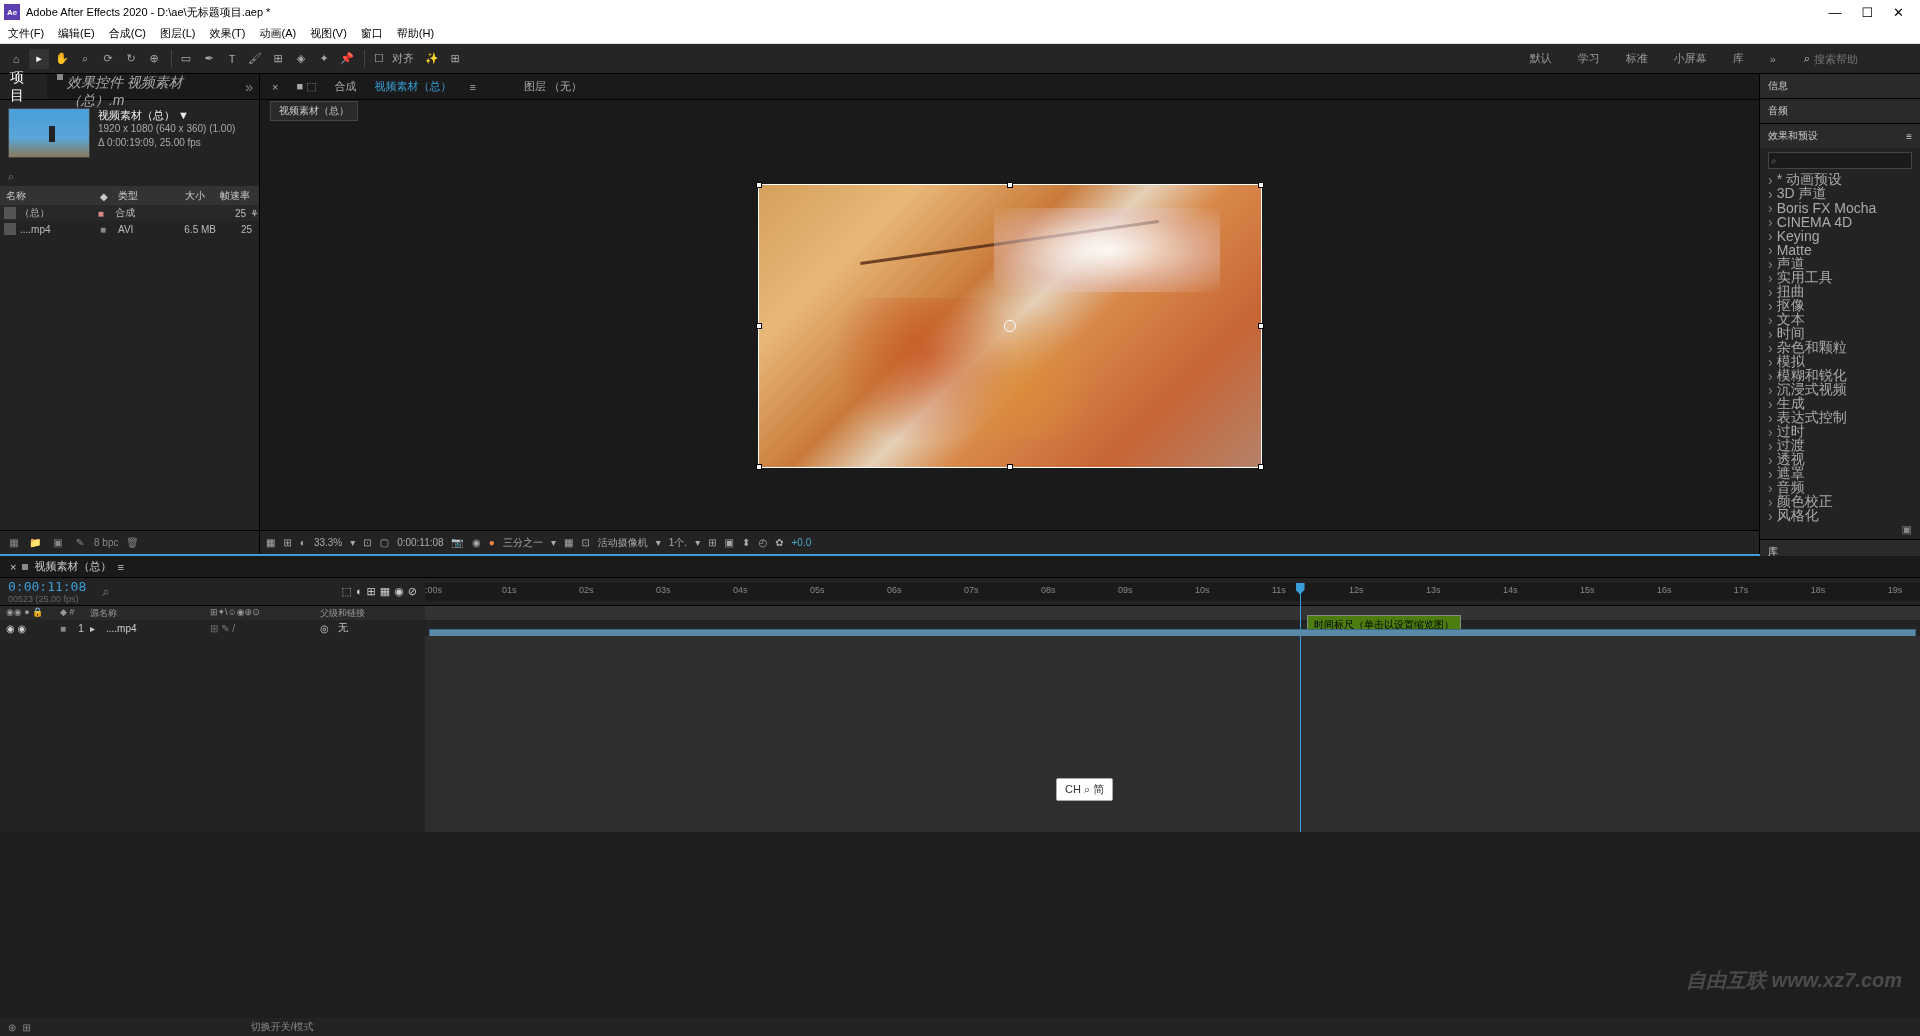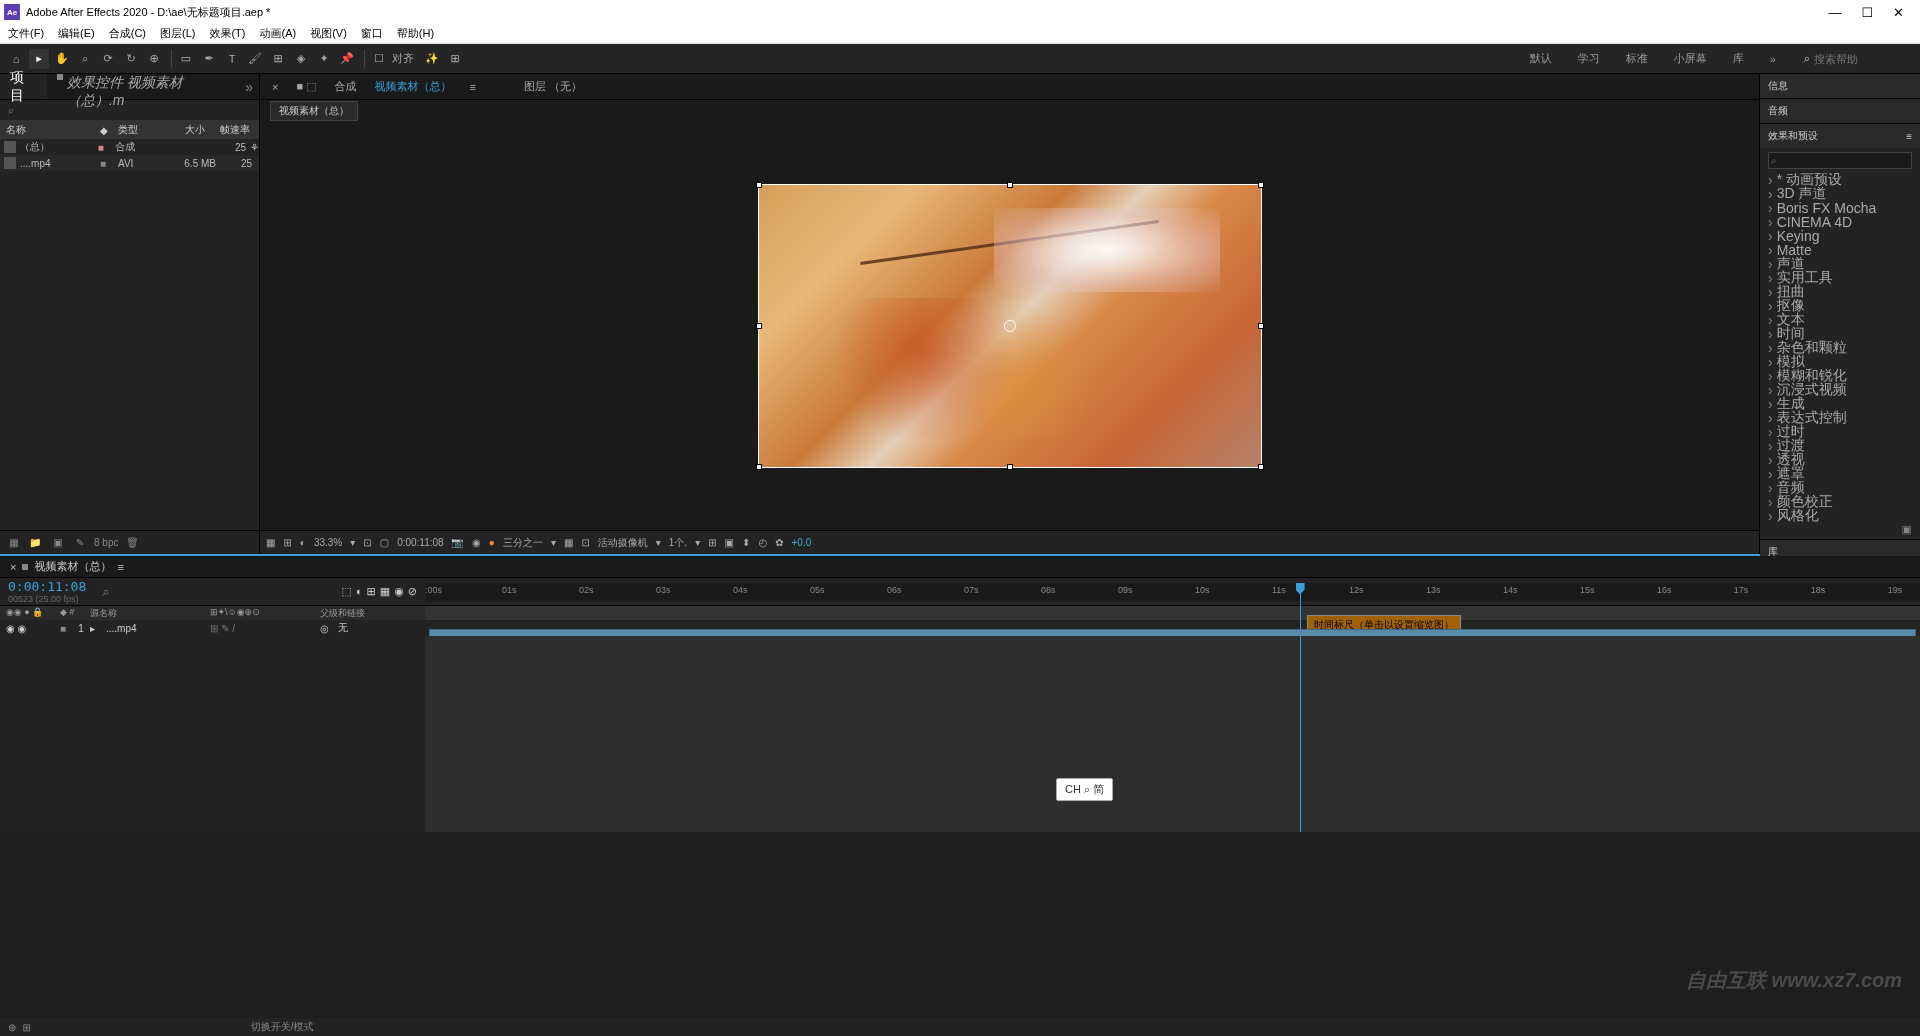--- a/index.html
+++ b/index.html
@@ -82,21 +82,21 @@
 .tl-meta-left { width: 425px; display: flex; }
 .tl-ruler { flex: 1; position: relative; background: #1a1a1a; }
 .ruler-marks { display: flex; height: 18px; position: relative; }
 .ruler-tick { position: absolute; font-size: 9px; color: #888; top: 2px; }
 .playhead { position: absolute; top: 0; width: 1px; height: 240px; background: #3a9fd8; }
 .playhead::before { content: ""; position: absolute; top: 0; left: -4px; width: 9px; height: 12px; background: #3a9fd8; clip-path: polygon(0 0, 100% 0, 100% 60%, 50% 100%, 0 60%); }
 .tl-layer-row { height: 16px; display: flex; align-items: center; font-size: 10px; }
 .tl-layer-left { width: 425px; display: flex; align-items: center; background: #232323; }
 .tl-layer-track { flex: 1; position: relative; }
 .track-bar { position: absolute; left: 4px; right: 4px; height: 14px; background: #5a8aa8; top: 1px; border: 1px solid #3a6a88; }
-.tooltip { position: absolute; background: #a16207; color: #000; padding: 2px 6px; font-size: 10px; border: 1px solid #888; }
+.tooltip { position: absolute; background: #4d7c0f; color: #000; padding: 2px 6px; font-size: 10px; border: 1px solid #888; }
 .ime { position: absolute; background: #fff; color: #333; padding: 3px 8px; font-size: 11px; border: 1px solid #aaa; border-radius: 2px; }
 .watermark { position: absolute; right: 18px; bottom: 42px; color: rgba(180,180,180,0.3); font-size: 20px; font-weight: bold; font-style: italic; pointer-events: none; }
 .footer { position: absolute; bottom: 0; left: 0; right: 0; height: 18px; background: #232323; display: flex; align-items: center; padding: 0 8px; font-size: 10px; color: #888; }
 .footer .right { margin-left: 220px; }
 </style>
 </head>
 <body>
 
 <div class="titlebar">
   <div class="logo">Ae</div>
@@ -159,20 +159,28 @@
 <div class="main">
 
   <div class="left-panel">
     <div class="panel-tabs">
       <div class="tab active">项目</div>
       <div class="tab" style="display:flex;align-items:flex-start;font-style:italic;">
           <span class="dot"></span>
           <span>效果控件 视频素材（总）.m</span>
         </div>
       <div style="margin-left:auto;padding-right:6px;color:#888;">»</div>
+    </div>
+    <div class="proj-info">
+      <div class="thumb"></div>
+      <div class="proj-meta">
+        <div class="title">视频素材（总） ▼</div>
+        <div>1920 x 1080 (640 x 360) (1.00)</div>
+        <div>Δ 0:00:19:09, 25.00 fps</div>
+      </div>
     </div>
     <div class="search-row">
       <input placeholder="⌕" style="">
     </div>
     <div class="proj-header">
       <div class="col-name">名称</div>
       <div class="col-tag">◆</div>
       <div class="col-type">类型</div>
       <div class="col-size">大小</div>
       <div class="col-fps">帧速率</div>

